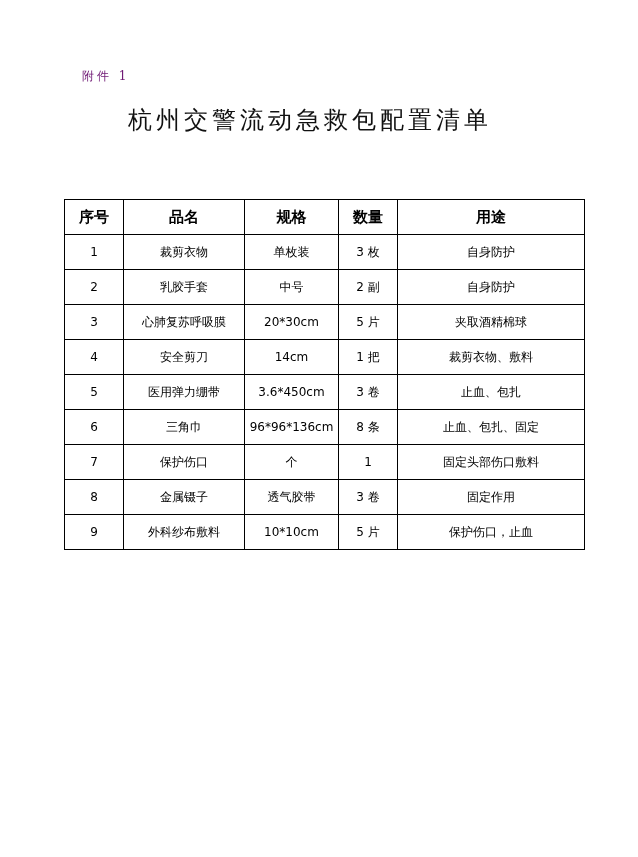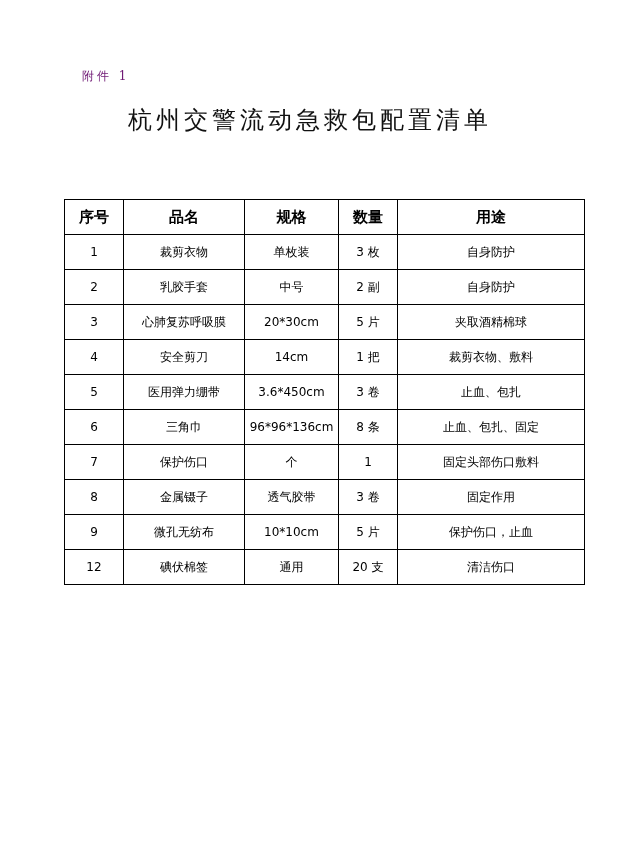--- a/index.html
+++ b/index.html
@@ -85,26 +85,19 @@
       </tr>
       <tr>
         <td>8</td>
         <td>金属镊子</td>
         <td>透气胶带</td>
         <td>3 卷</td>
         <td>固定作用</td>
       </tr>
       <tr>
         <td>9</td>
-        <td>微孔无纺布</td>
+        <td>外科纱布敷料</td>
         <td>10*10cm</td>
         <td>5 片</td>
         <td>保护伤口，止血</td>
-      </tr>
-      <tr>
-        <td>12</td>
-        <td>碘伏棉签</td>
-        <td>通用</td>
-        <td>20 支</td>
-        <td>清洁伤口</td>
       </tr>
     </tbody>
 </table>
 
 </body></html>

